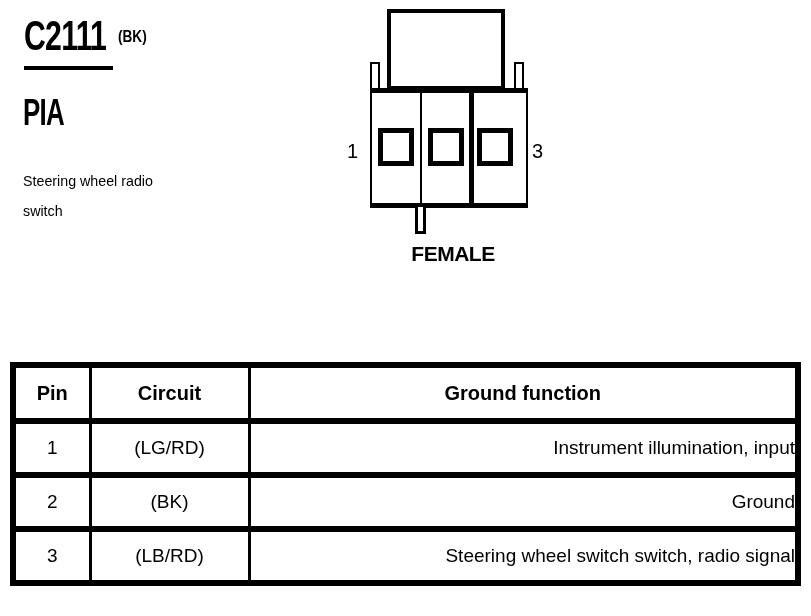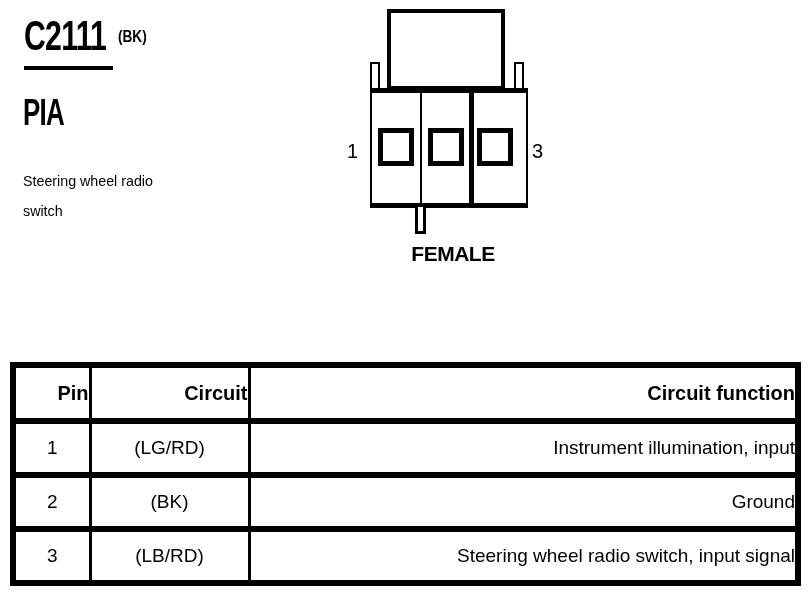--- a/index.html
+++ b/index.html
@@ -65,21 +65,21 @@
     width: 100%;
     border-collapse: collapse;
     border: 6px solid #000;
     table-layout: fixed;
   }
   .pin-table th, .pin-table td {
     border-style: solid; border-color: #000;
     border-width: 6px 3px 6px 3px;
     background: #fff;
   }
-  .pin-table th { height: 56px; font-size: 20px; font-weight: bold; text-align: right; }
+  .pin-table th { height: 56px; font-size: 20px; font-weight: bold; text-align: center; }
   .pin-table td { height: 54px; font-size: 19px; }
   .col-pin { width: 77px; }
   .col-circuit { width: 159px; }
   .cell-pin, .cell-circuit { text-align: center; }
   .cell-function { text-align: right; padding-left: 13px; }
 </style>
 </head>
 <body>
 
 <div class="abs connector-id">C2111</div>
@@ -103,34 +103,34 @@
   <div class="abs pin-num pin-num-3">3</div>
   <div class="abs female-label">FEMALE</div>
 </div>
 
 <div class="abs pin-table-wrap">
   <table class="pin-table">
     <thead>
       <tr>
         <th class="col-pin">Pin</th>
         <th class="col-circuit">Circuit</th>
-        <th>Circuit function</th>
+        <th>Ground function</th>
       </tr>
     </thead>
     <tbody>
       <tr>
         <td class="cell-pin">1</td>
         <td class="cell-circuit">(LG/RD)</td>
         <td class="cell-function">Instrument illumination, input</td>
       </tr>
       <tr>
         <td class="cell-pin">2</td>
         <td class="cell-circuit">(BK)</td>
         <td class="cell-function">Ground</td>
       </tr>
       <tr>
         <td class="cell-pin">3</td>
         <td class="cell-circuit">(LB/RD)</td>
-        <td class="cell-function">Steering wheel radio switch, input signal</td>
+        <td class="cell-function">Steering wheel switch switch, radio signal</td>
       </tr>
     </tbody>
   </table>
 </div>
 
 </body></html>

